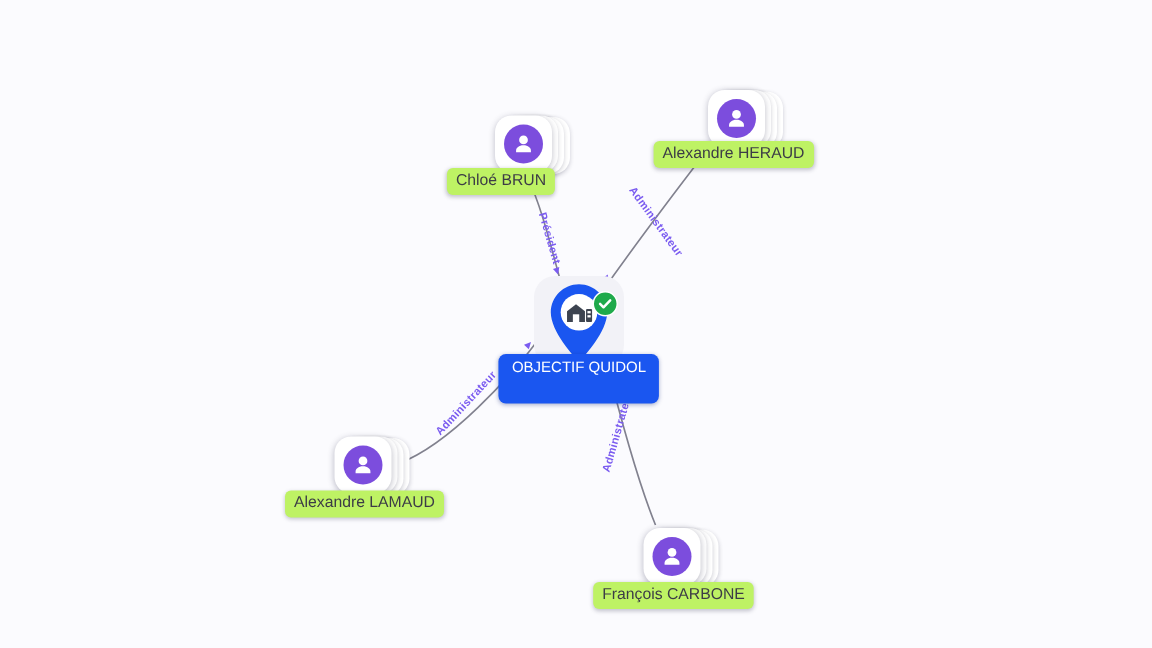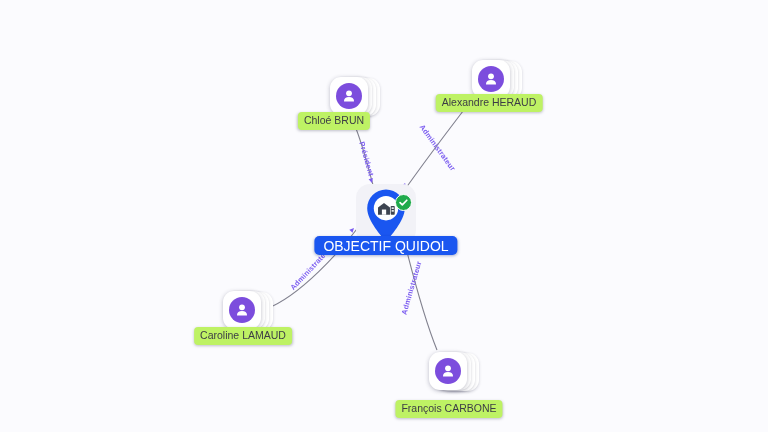--- a/index.html
+++ b/index.html
@@ -130,22 +130,22 @@
     align-items: center;
     justify-content: center;
     box-sizing: border-box;
   }
   .company-label {
     position: absolute;
     transform: translate(-50%, 0);
     background: #1a56f0;
     color: #ffffff;
     border-radius: 5px;
-    padding: 3px 9px 2px 9px;
-    font-size: 14px;
+    padding: 3px 9px 16px 9px;
+    font-size: 10px;
     font-weight: 400;
     white-space: nowrap;
     box-shadow: 0 1px 3px rgba(20,40,120,.35);
     line-height: 14px;
   }
 </style>
 </head>
 <body>
 
 <div id="stage" style="background: rgb(251, 251, 254);">
@@ -214,37 +214,37 @@
           <div class="avatar-wrap">
             <div class="avatar" style="background: rgb(124, 77, 221);">
               <svg width="18" height="18" viewBox="0 0 24 24" aria-hidden="true">
                 <circle cx="12" cy="8.4" r="3.9" fill="#ffffff"></circle>
                 <path d="M12 13.2c-4.1 0-6.6 2.4-6.6 4.7v1.4h13.2v-1.4c0-2.3-2.5-4.7-6.6-4.7z" fill="#ffffff"></path>
               </svg>
             </div>
           </div>
         </div>
       </div>
-      <div class="person-label" style="left: 243px; top: 327px; color: rgb(60, 60, 70);">Caroline LAMAUD</div>
+      <div class="person-label" style="left: 243px; top: 327px; color: rgb(60, 60, 70);">Alexandre LAMAUD</div>
       <div class="person" style="left: 449px; top: 372px;">
         <div class="stack">
           <div class="card c3"></div>
           <div class="card c2"></div>
           <div class="card c1"></div>
           <div class="avatar-wrap">
             <div class="avatar" style="background: rgb(124, 77, 221);">
               <svg width="18" height="18" viewBox="0 0 24 24" aria-hidden="true">
                 <circle cx="12" cy="8.4" r="3.9" fill="#ffffff"></circle>
                 <path d="M12 13.2c-4.1 0-6.6 2.4-6.6 4.7v1.4h13.2v-1.4c0-2.3-2.5-4.7-6.6-4.7z" fill="#ffffff"></path>
               </svg>
             </div>
           </div>
         </div>
       </div>
-      <div class="person-label" style="left: 449px; top: 400px; color: rgb(60, 60, 70);">François CARBONE</div>
+      <div class="person-label" style="left: 449px; top: 388px; color: rgb(60, 60, 70);">François CARBONE</div>
       <div class="company" style="left: 386px; top: 214px;">
         <div class="halo"></div>
         <div class="pin">
           <svg width="42" height="54" viewBox="0 0 42 54">
             <path d="M21 1.5C10.6 1.5 2.2 9.9 2.2 20.3c0 12.6 15.5 29.4 17.3 31.3 .8 .9 2.2 .9 3 0 1.8-1.9 17.3-18.7 17.3-31.3C39.8 9.9 31.4 1.5 21 1.5z" fill="#1a56f0"></path>
             <circle cx="21" cy="20.2" r="12.2" fill="#ffffff"></circle>
           </svg>
         </div>
         <div class="pin" style="left:-21px;top:-26px;pointer-events:none;">
           <svg width="42" height="54" viewBox="0 0 42 54">

